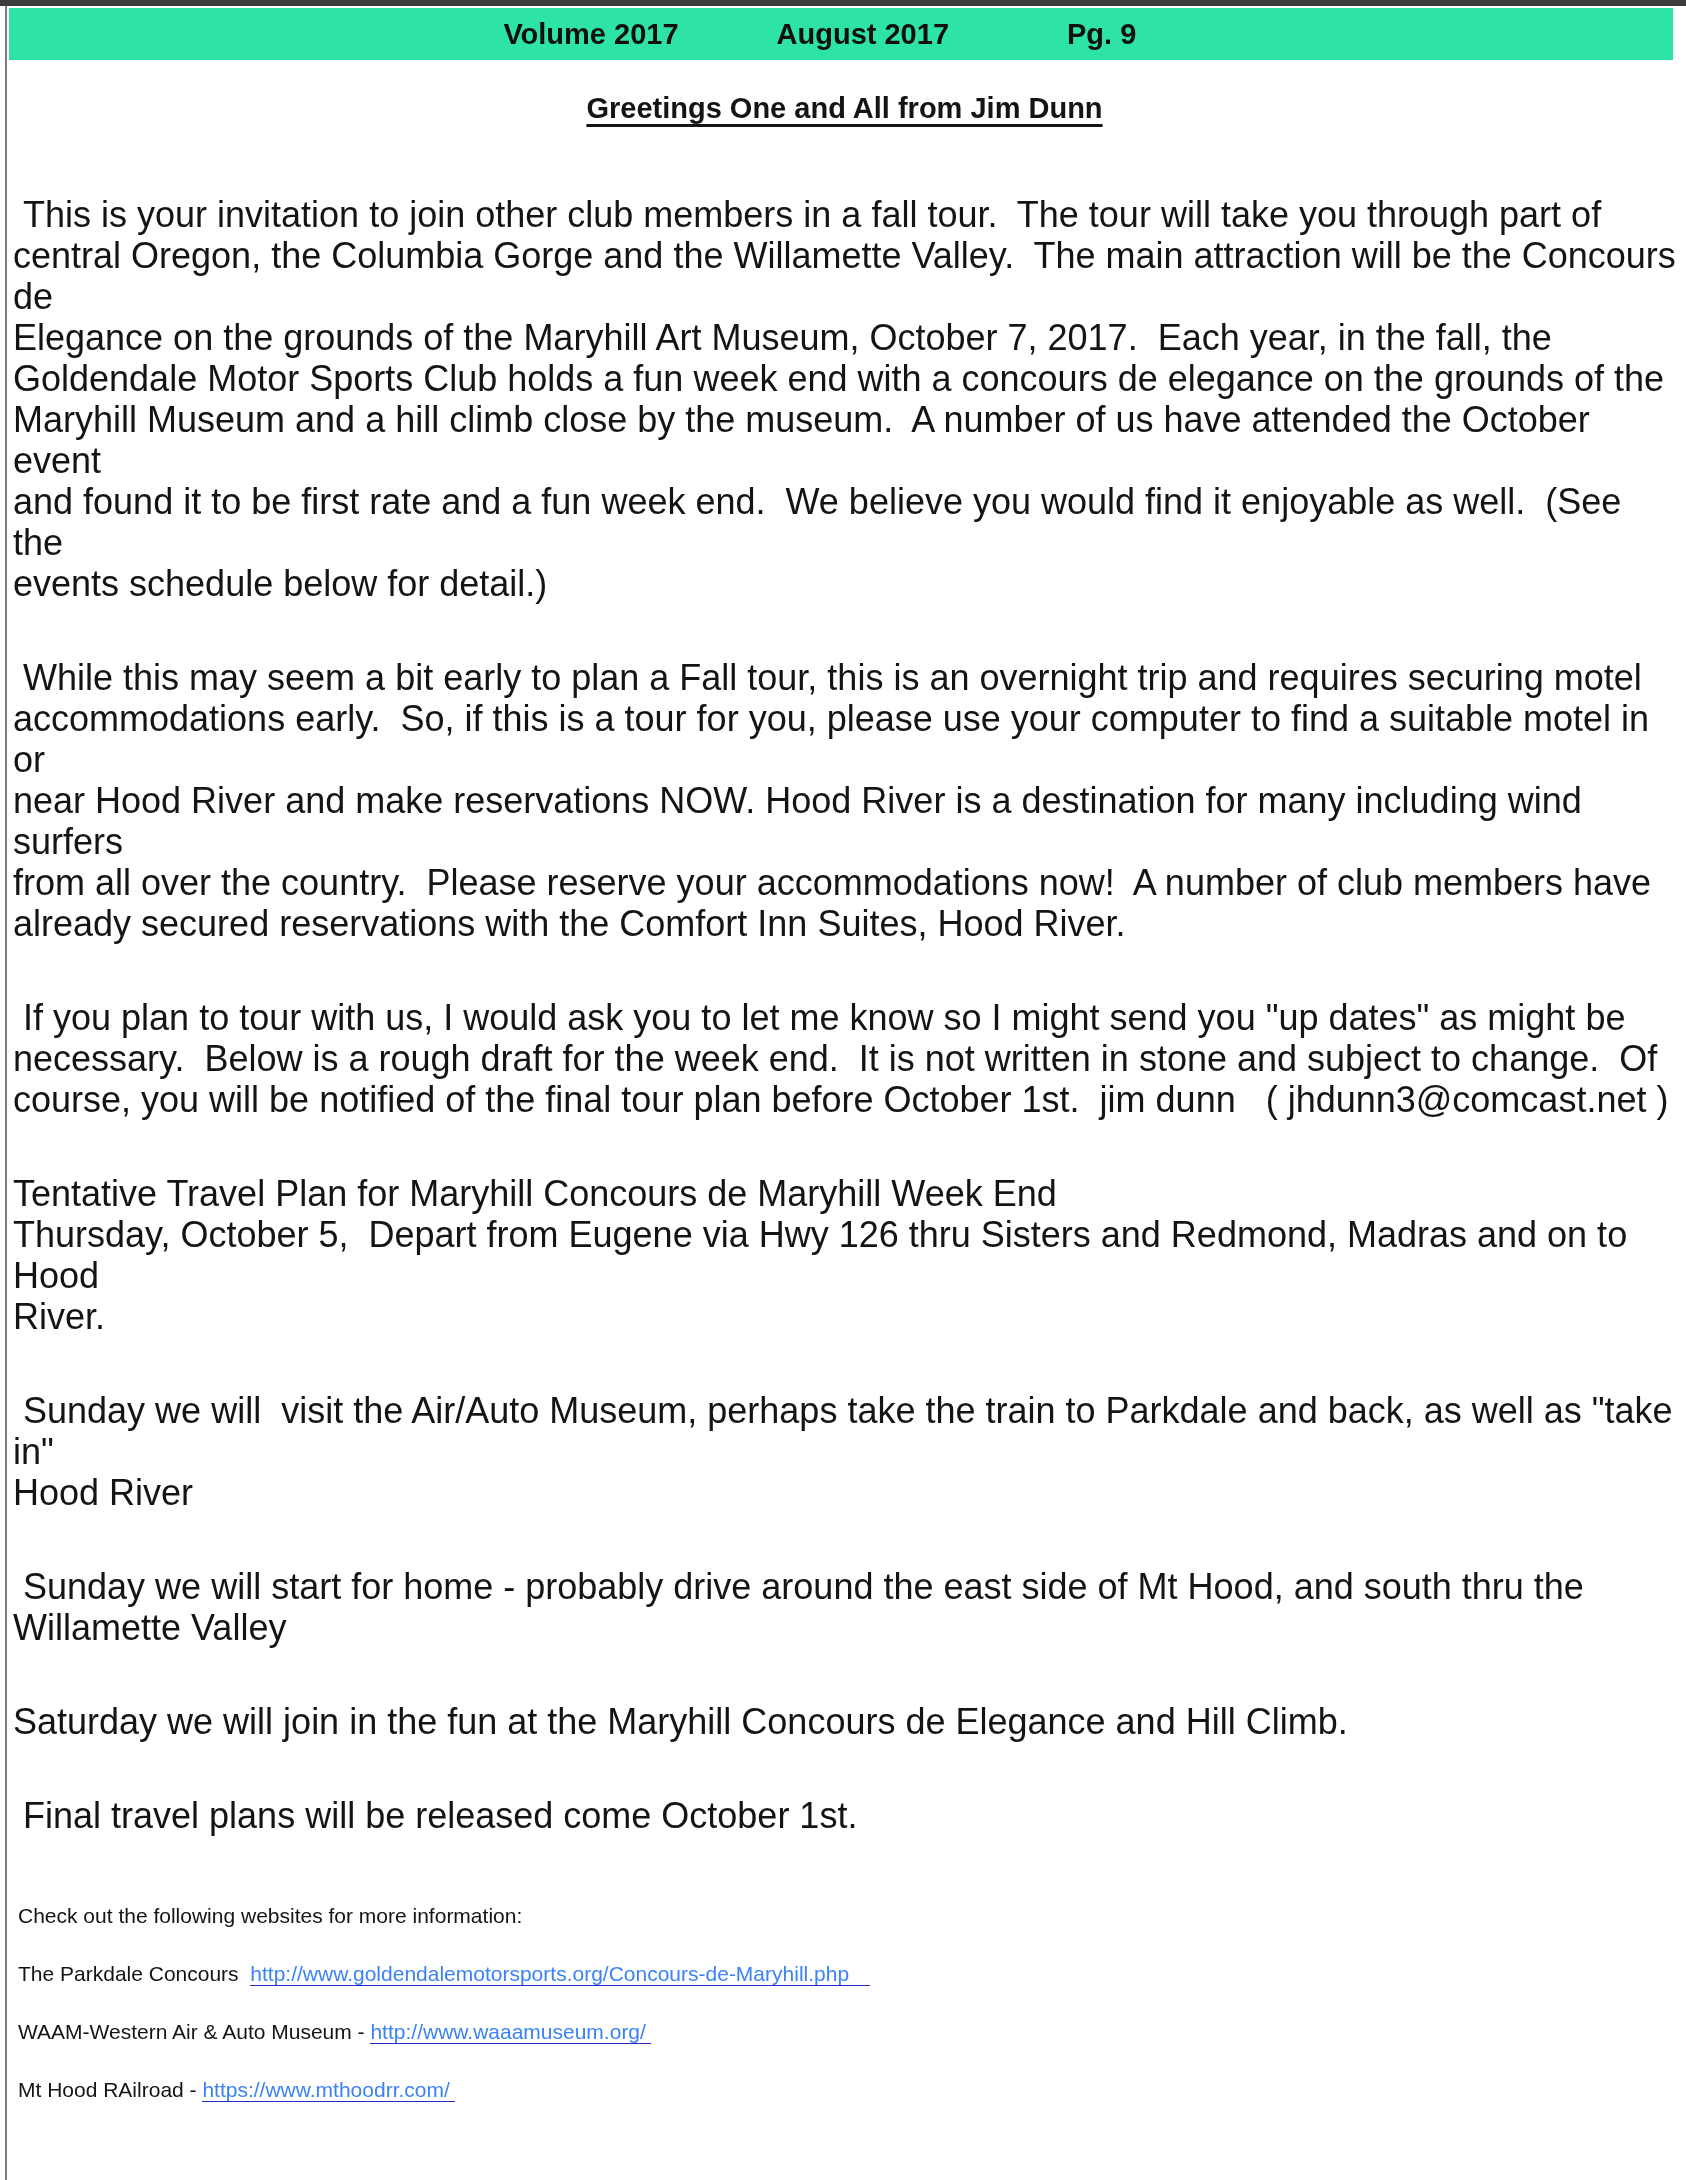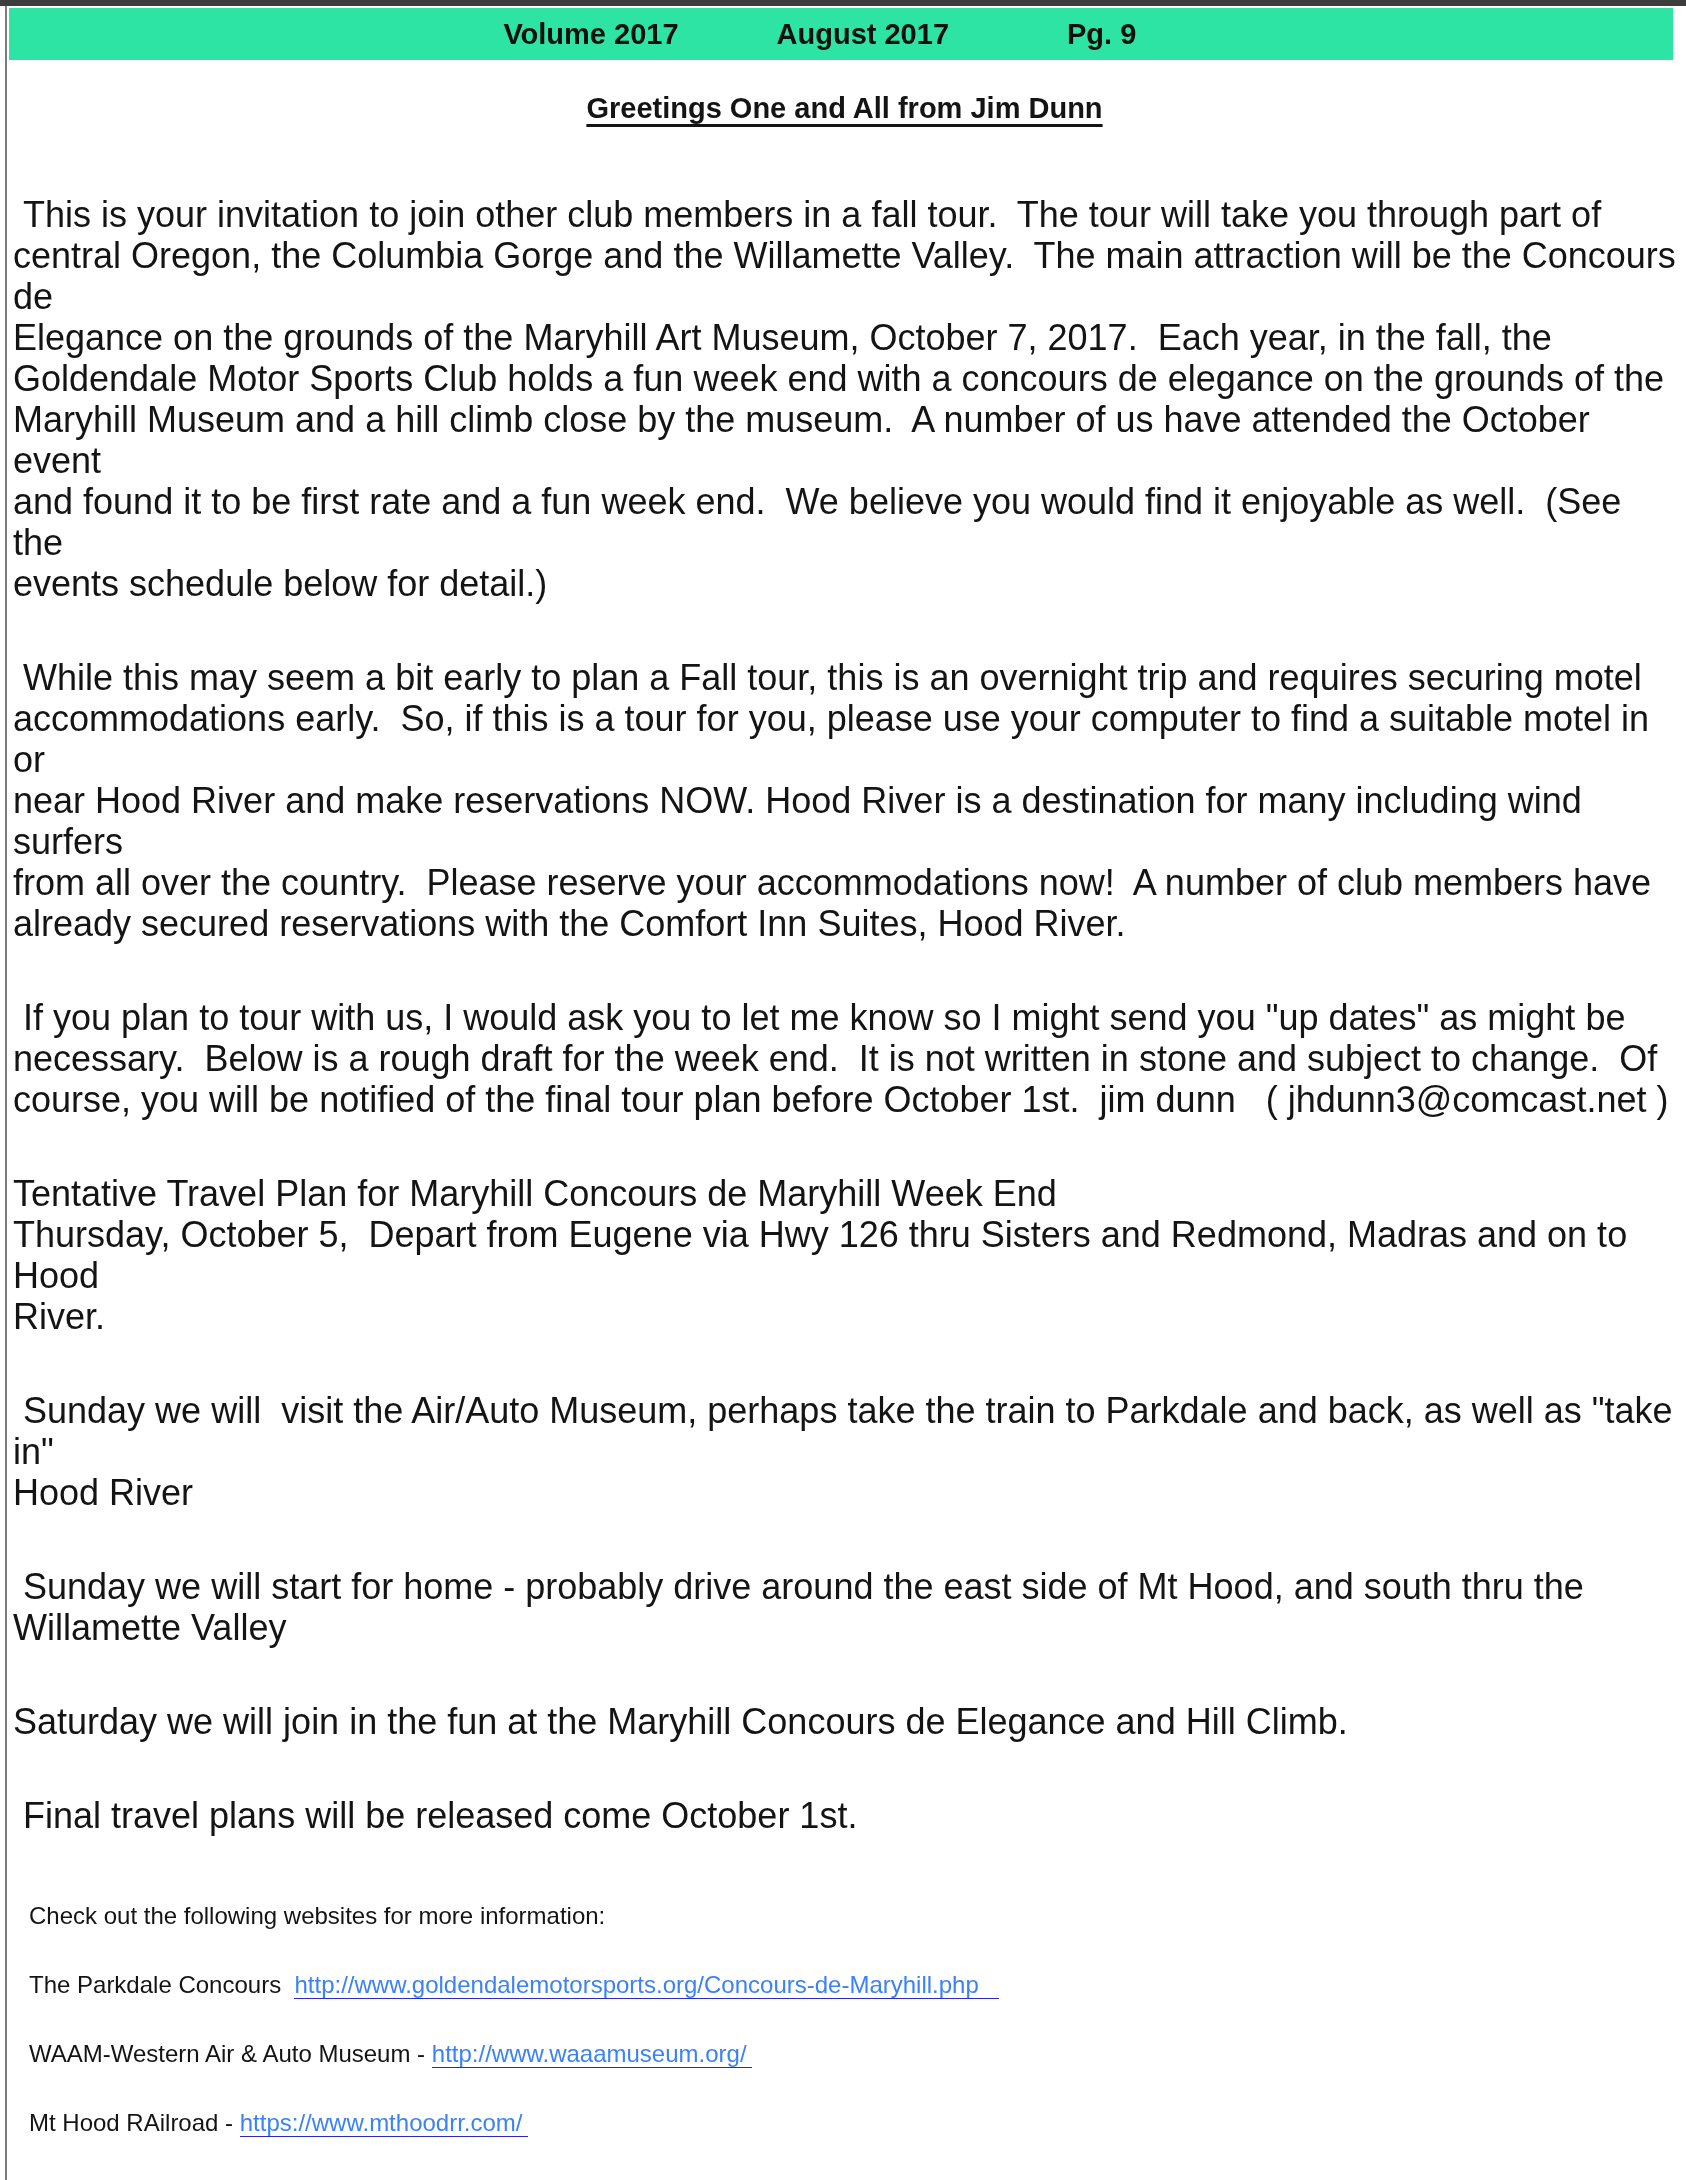--- a/index.html
+++ b/index.html
@@ -55,23 +55,23 @@
     text-decoration-thickness: 2.8px;
     text-underline-offset: 5.6px;
   }
   p.body {
     font-size: 36px;
     line-height: 41px;
     margin: 0 0 53px 0;
     white-space: pre-wrap;
   }
   .links-block p {
-    font-size: 24px;
+    font-size: 21px;
     line-height: 53px;
-    margin: 16px;
+    margin: 5px;
     white-space: pre-wrap;
   }
   a.weblink {
     color: #3b82f6;
     text-decoration: none;
     border-bottom: 1.9px solid #2B2BC4;
     cursor: pointer;
   }
   a.weblink.pad-wide  { padding-right: 20.6px; }
   a.weblink.pad-small { padding-right: 5.6px; }

